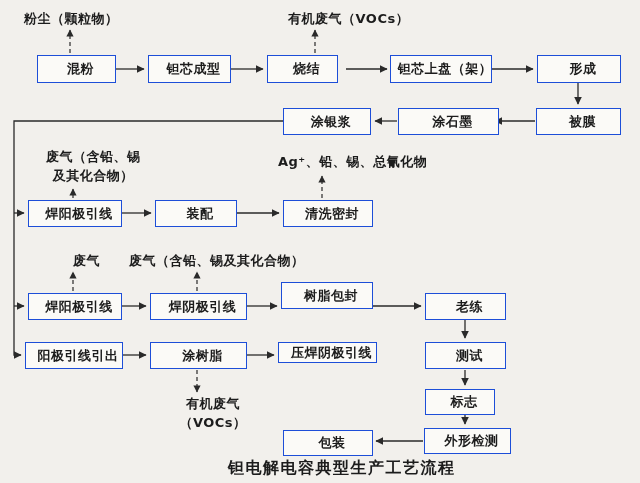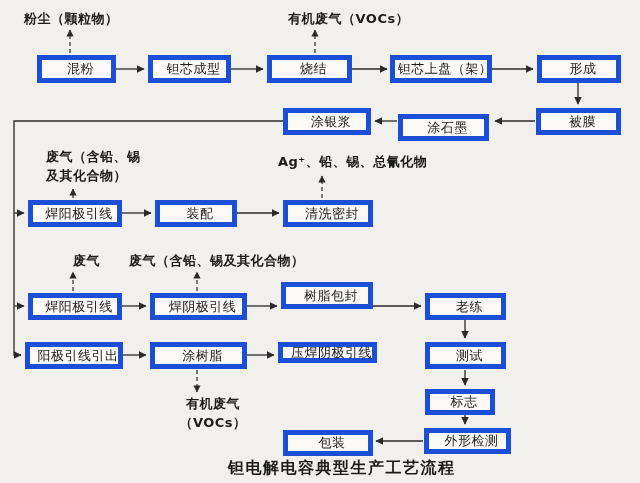--- a/index.html
+++ b/index.html
@@ -5,32 +5,32 @@
   html,body { margin:0; padding:0; background:#dddbd7; }
   .stage {
     position:relative; width:640px; height:483px;
     background:#f2f0ec;
     font-family:"DejaVu Sans", sans-serif;
     color:#1c1c1c; overflow:hidden;
   }
   svg.arrows { position:absolute; left:0; top:0; width:640px; height:483px; }
   .box {
     position:absolute; box-sizing:border-box;
-    background:#fbfaf7; border:5px solid #1d4ed8;
+    background:#fbfaf7; border:1px solid #1d4ed8;
     display:flex; align-items:center; justify-content:center;
-    font-size:13px; font-weight:400; letter-spacing:0.5px;
+    font-size:13px; font-weight:700; letter-spacing:0.5px;
     white-space:nowrap;
     padding-left:8px;
   }
   .lbl {
     position:absolute; font-size:13px; font-weight:600;
     letter-spacing:0.5px; white-space:nowrap; line-height:19px;margin-left:16px;
   }
   .lbl.center { text-align:center; }
-  .lbl span { display:block; }
+  .lbl span { display:block;text-align:center; }
   .title {
     position:absolute; font-size:16px; font-weight:700;
     letter-spacing:1.5px; white-space:nowrap;
   }
 </style>
 </head>
 <body>
 
 <div class="stage">
 
@@ -79,26 +79,26 @@
       <line x1="73" y1="198" x2="73" y2="189" marker-end="url(#ah)"></line>
       <line x1="322" y1="198" x2="322" y2="176" marker-end="url(#ah)"></line>
       <line x1="73" y1="291" x2="73" y2="272" marker-end="url(#ah)"></line>
       <line x1="197" y1="291" x2="197" y2="272" marker-end="url(#ah)"></line>
       <line x1="197" y1="370" x2="197" y2="392" marker-end="url(#ah)"></line>
     </g>
   </svg>
 
   <div class="box" style="left:37px;top:55px;width:79px;height:28px">混粉</div>
   <div class="box" style="left:148px;top:55px;width:83px;height:28px">钽芯成型</div>
-  <div class="box" style="left:267px;top:55px;width:85px;height:28px">烧结</div>
+  <div class="box" style="left:267px;top:55px;width:71px;height:28px">烧结</div>
   <div class="box" style="left:390px;top:55px;width:102px;height:28px">钽芯上盘（架）</div>
   <div class="box" style="left:537px;top:55px;width:84px;height:28px">形成</div>
 
   <div class="box" style="left:283px;top:108px;width:88px;height:27px">涂银浆</div>
-  <div class="box" style="left:398px;top:114px;width:91px;height:27px">涂石墨</div>
+  <div class="box" style="left:398px;top:108px;width:101px;height:27px">涂石墨</div>
   <div class="box" style="left:536px;top:108px;width:85px;height:27px">被膜</div>
 
   <div class="box" style="left:28px;top:200px;width:94px;height:27px">焊阳极引线</div>
   <div class="box" style="left:155px;top:200px;width:82px;height:27px">装配</div>
   <div class="box" style="left:283px;top:200px;width:90px;height:27px">清洗密封</div>
 
   <div class="box" style="left:28px;top:293px;width:94px;height:27px">焊阳极引线</div>
   <div class="box" style="left:150px;top:293px;width:97px;height:27px">焊阴极引线</div>
   <div class="box" style="left:281px;top:282px;width:92px;height:27px">树脂包封</div>
   <div class="box" style="left:425px;top:293px;width:81px;height:27px">老练</div>

